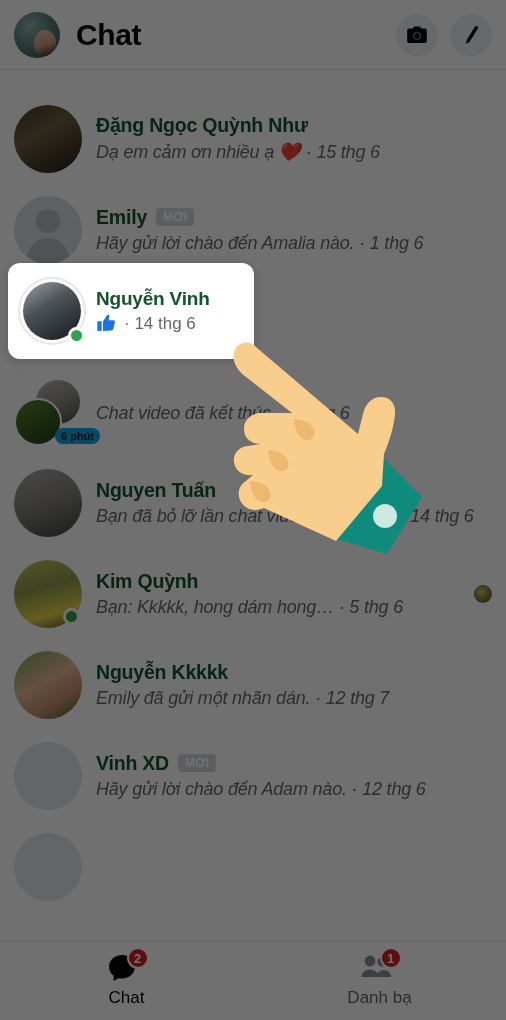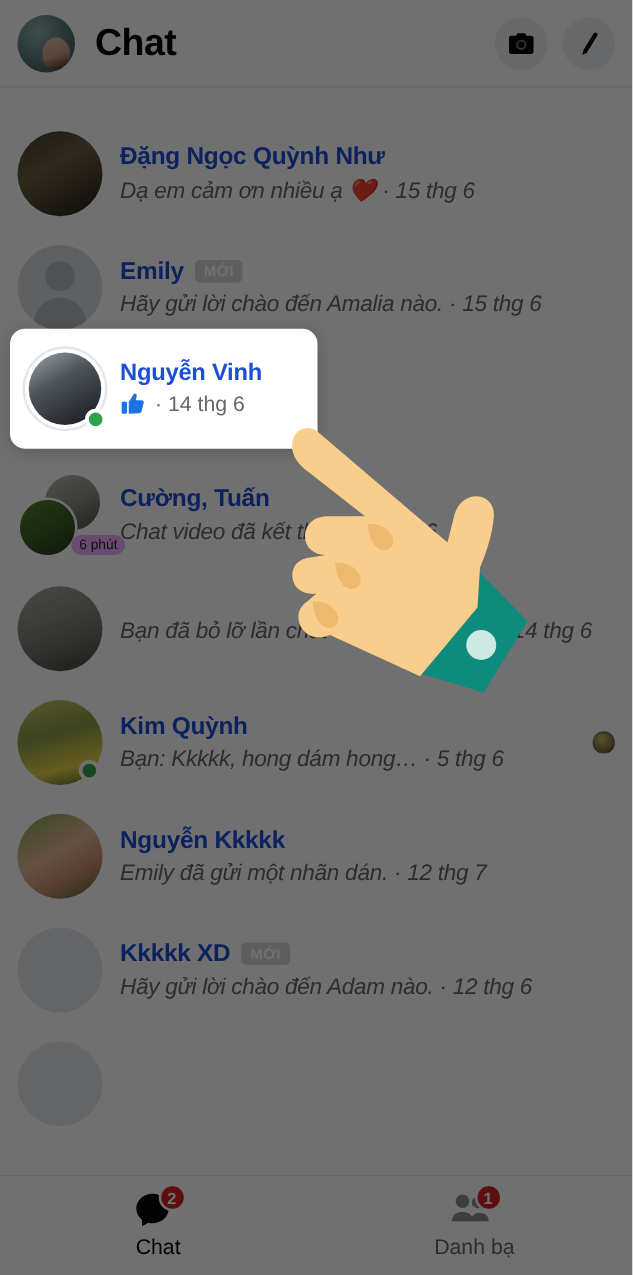--- a/index.html
+++ b/index.html
@@ -98,29 +98,29 @@
   }
   .grp { position: relative; width: 68px; height: 68px; }
   .grp .g1, .grp .g2 {
     position: absolute; border-radius: 50%; overflow: hidden;
     border: 2px solid #ffffff;
   }
   .grp .g1 { width: 48px; height: 48px; right: 0; top: 0; }
   .grp .g2 { width: 48px; height: 48px; left: 0; bottom: 0; }
   .mins-badge {
     position: absolute; right: -18px; bottom: 2px;
-    background: #f0abfc; color: #1c1e21;
-    font-size: 11px; font-weight: normal;
+    background: #0ea5e9; color: #1c1e21;
+    font-size: 11px; font-weight: bold;
     padding: 2px 6px; border-radius: 9px;
     white-space: nowrap;
   }
   .meta { margin-left: 14px; min-width: 0; flex: 1 1 auto; }
   .name-line { display: flex; align-items: center; gap: 9px; }
   .nm {
-    font-size: 19.5px; font-weight: bold; color: #1d4ed8;
+    font-size: 19.5px; font-weight: bold; color: #14532d;
     white-space: nowrap; letter-spacing: -0.2px;
   }
   .new-badge {
     background: #d3d5d9; color: #ffffff;
     font-size: 12px; font-weight: bold;
     padding: 2px 7px; border-radius: 4px;
     letter-spacing: 0.2px;
   }
   .snip {
     font-size: 18px; color: #65676b;
@@ -256,21 +256,21 @@
 
     <div class="row">
       <div class="av-wrap">
         <div class="av blank"></div>
       </div>
       <div class="meta">
         <div class="name-line">
           <span class="nm">Emily</span>
           <span class="new-badge">MỚI</span>
         </div>
-        <div class="snip">Hãy gửi lời chào đến Amalia nào. · 15 thg 6</div>
+        <div class="snip">Hãy gửi lời chào đến Amalia nào. · 1 thg 6</div>
       </div>
     </div>
 
     <div class="row">
       <div class="av-wrap">
         <div class="av ph2"></div>
         <div class="online"></div>
       </div>
       <div class="meta">
         <div class="name-line">
@@ -282,32 +282,32 @@
 
     <div class="row">
       <div class="av-wrap">
         <div class="grp">
           <div class="g1 ph3"></div>
           <div class="g2 ph4"></div>
         </div>
         <span class="mins-badge">6 phút</span>
       </div>
       <div class="meta">
-        <div class="name-line">
-          <span class="nm">Cường, Tuấn</span>
-        </div>
         <div class="snip">Chat video đã kết thúc · 14 thg 6</div>
       </div>
     </div>
 
     <div class="row">
       <div class="av-wrap">
         <div class="av ph5"></div>
       </div>
       <div class="meta">
+        <div class="name-line">
+          <span class="nm">Nguyen Tuấn</span>
+        </div>
         <div class="snip">Bạn đã bỏ lỡ lần chat video với Tuấn... · 14 thg 6</div>
       </div>
     </div>
 
     <div class="row">
       <div class="av-wrap">
         <div class="av ph6"></div>
         <div class="online"></div>
       </div>
       <div class="meta">
@@ -331,21 +331,21 @@
       </div>
     </div>
 
 
     <div class="row">
       <div class="av-wrap">
         <div class="av faint"></div>
       </div>
       <div class="meta">
         <div class="name-line">
-          <span class="nm">Kkkkk XD</span>
+          <span class="nm">Vinh XD</span>
           <span class="new-badge">MỚI</span>
         </div>
         <div class="snip">Hãy gửi lời chào đến Adam nào. · 12 thg 6</div>
       </div>
     </div>
 
     <div class="row">
       <div class="av-wrap">
         <div class="av faint"></div>
       </div>

